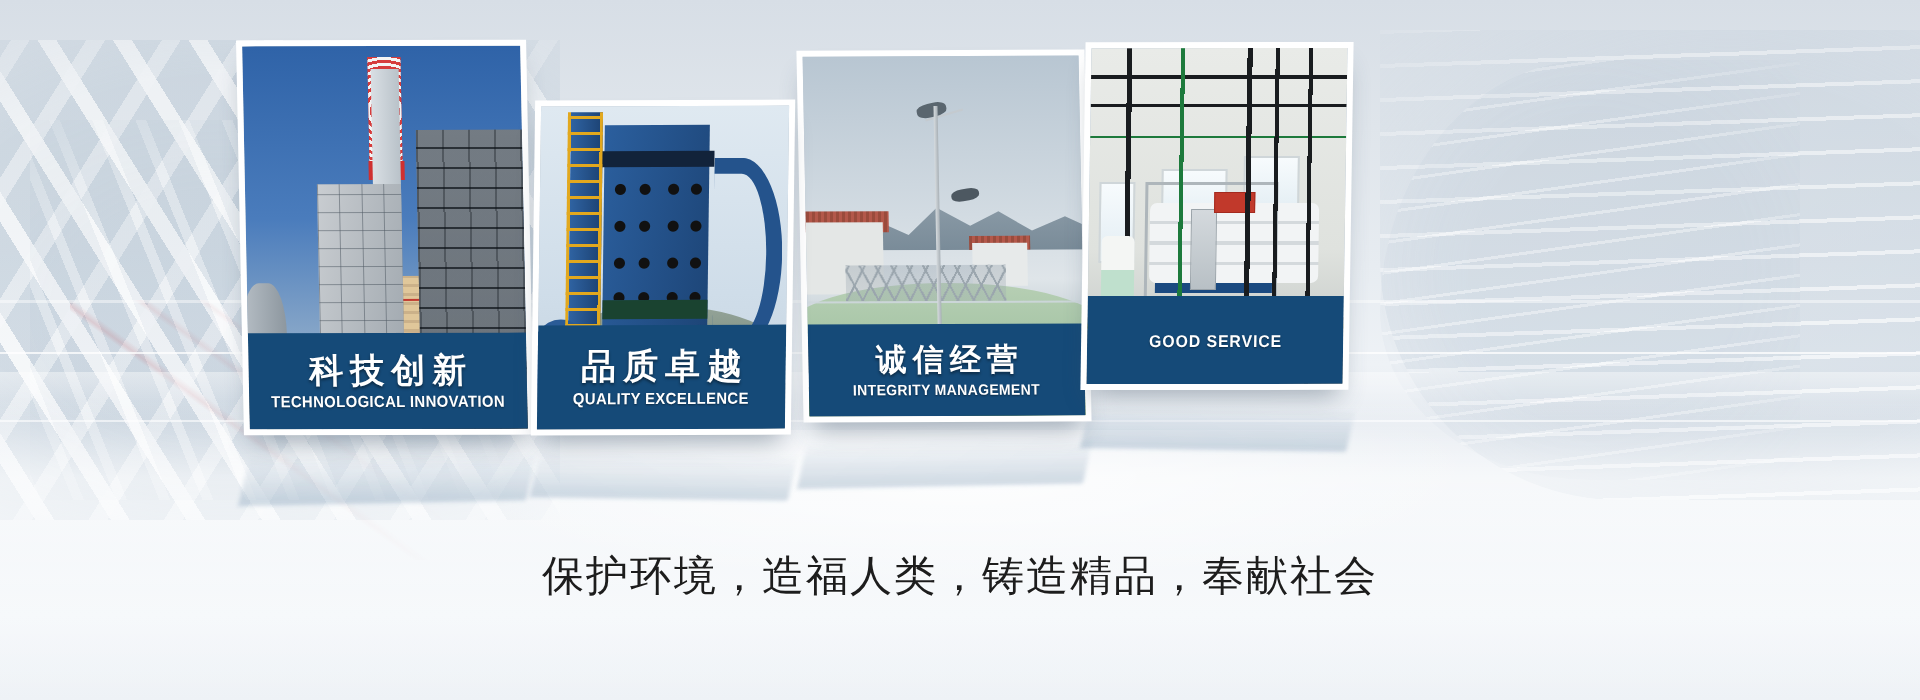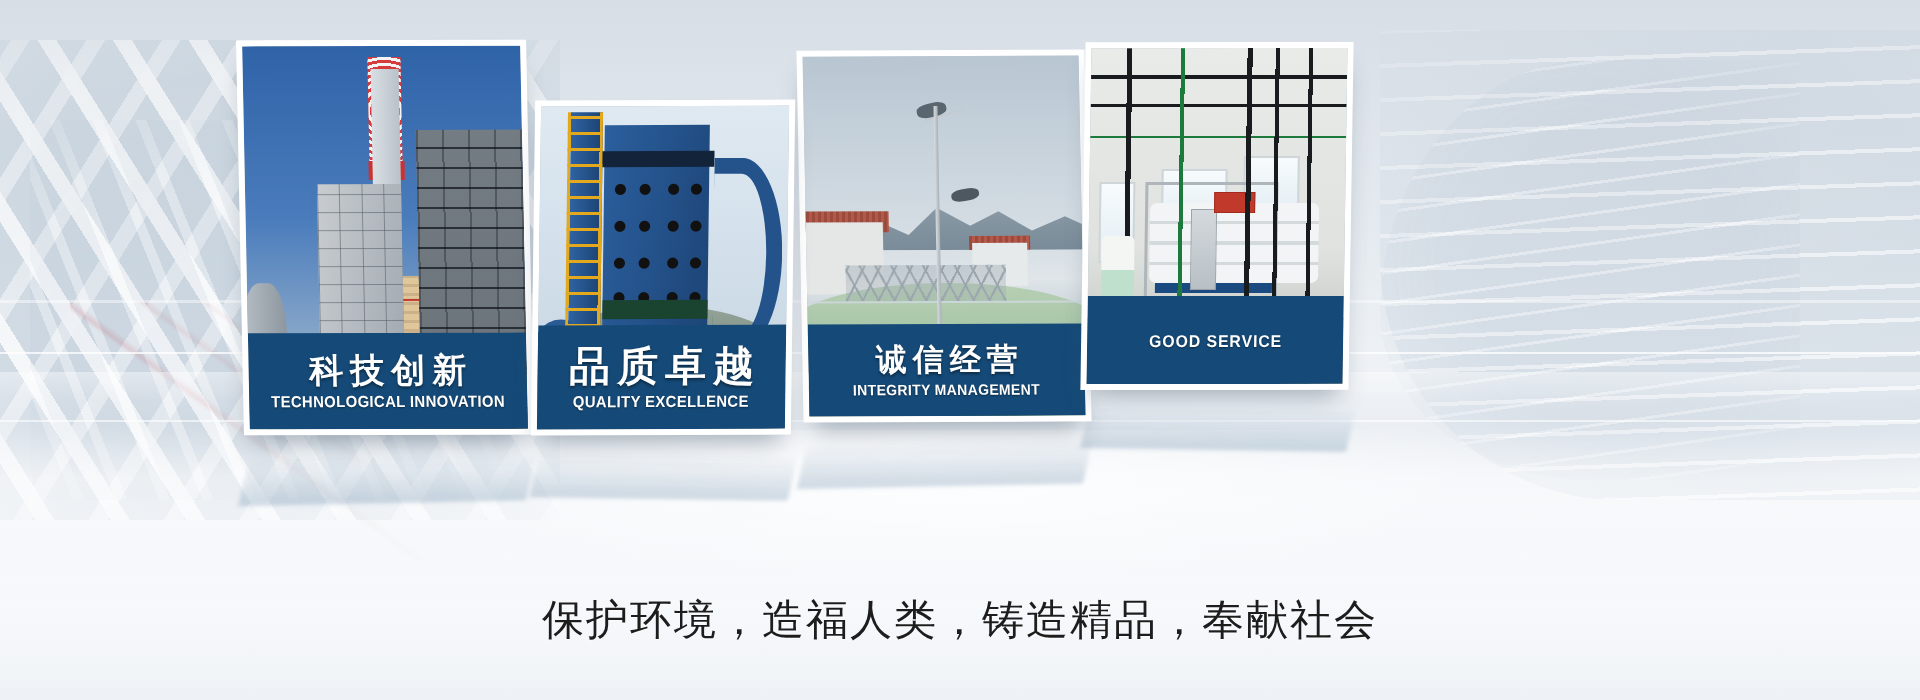--- a/index.html
+++ b/index.html
@@ -118,21 +118,21 @@
   #board1 { left:240px; top:40px; width:290px; height:395px; transform:rotate(-1.15deg) skewY(1.0deg); }
   #board2 { left:533px; top:100px; width:260px; height:335px; transform:rotate(0.75deg) skewY(-0.95deg); z-index:3;}
   #board3 { left:800px; top:50px; width:288px; height:372px; transform:rotate(-1.1deg) skewY(0.85deg); }
   #board4 { left:1083px; top:42px; width:268px; height:348px; transform:rotate(0.85deg) skewY(-0.9deg); }
 
   #board1 .caption { height:96px; }
   #board2 .caption { height:104px; }
   #board3 .caption { height:92px; }
   #board4 .caption { height:88px; }
 
-  #board2 .cap-cn { font-size:41px;text-align:center; }
+  #board2 .cap-cn { font-size:35px;text-align:center; }
   #board3 .cap-cn { font-size:31px; letter-spacing:6px; }
   #board4 .cap-cn { font-size:31px; letter-spacing:6px; }
   #board3 .cap-en { font-size:15px; }
   #board4 .cap-en { font-size:17px; letter-spacing:1px; }
 
   
   .reflection {
     position:absolute;
     background:linear-gradient(180deg, rgba(21,74,120,.20), rgba(21,74,120,0) 70%);
     filter:blur(2px);
@@ -293,21 +293,21 @@
     background:
       repeating-linear-gradient(74deg, rgba(120,112,104,.22) 0 1px, transparent 1px 16px),
       repeating-linear-gradient(-74deg, rgba(120,112,104,.22) 0 1px, transparent 1px 16px),
       linear-gradient(180deg,#a49a90,#8d8379); }
   .p4-yellow { position:absolute; left:0; top:82%; width:100%; height:1.6%; background:#d9c24a; opacity:.8; }
   .p4-blue-pipe { position:absolute; left:26%; top:70%; width:46%; height:3%;
     background:#1b4a80; }
 
   
   .tagline {
-    position:absolute; left:0; right:0; top:592px;
+    position:absolute; left:0; right:0; top:548px;
     text-align:center;
     font-size:42px; color:#1d1d1d;
     letter-spacing:2px;
     font-family:"DejaVu Sans", sans-serif;
     text-shadow:0 1px 0 rgba(255,255,255,.7);
   }
 </style>
 </head>
 <body>
 

